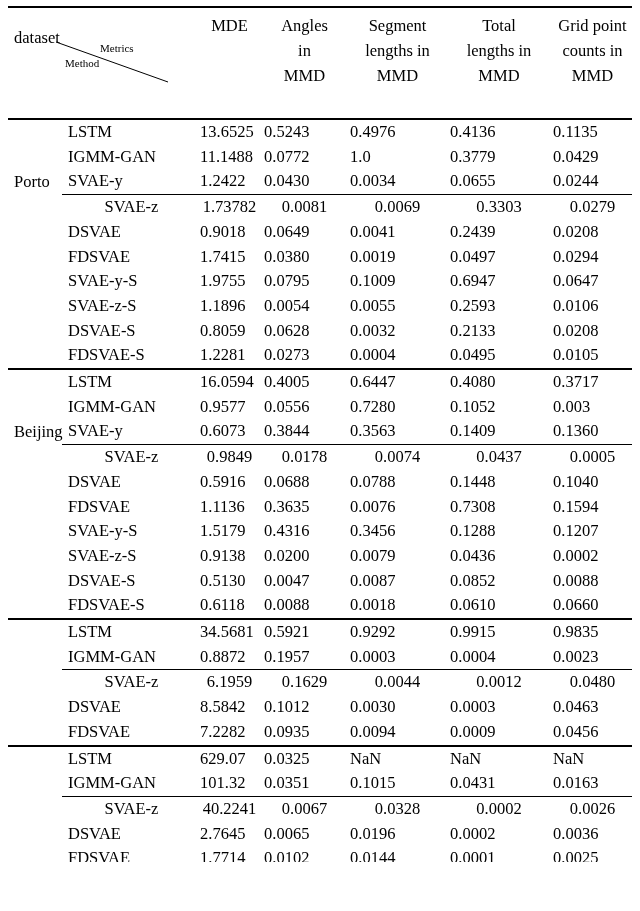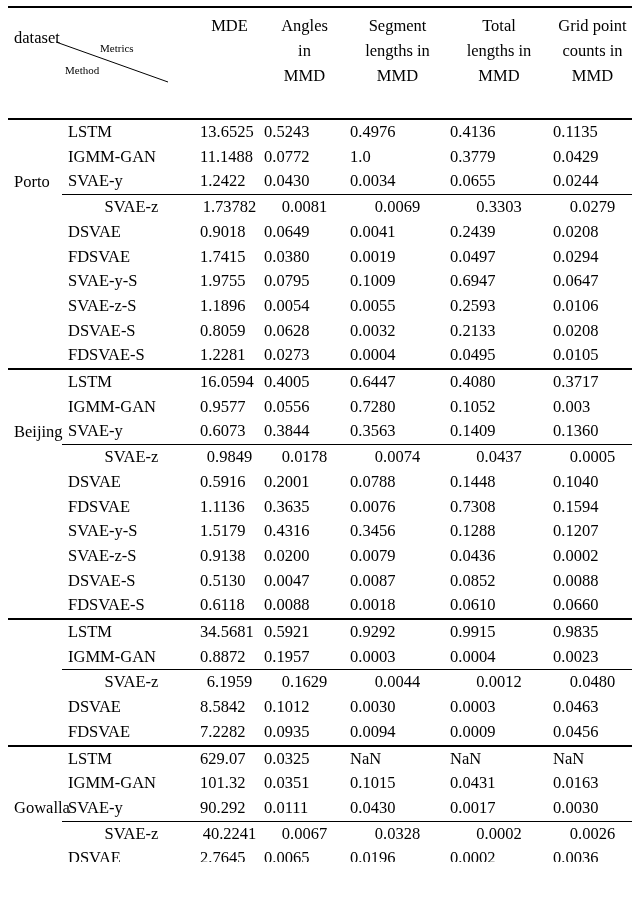--- a/index.html
+++ b/index.html
@@ -25,21 +25,21 @@
     font-size:16.5px;line-height:25px;
     border-top:2.5px solid #000;border-bottom:2.5px solid #000;
     padding:5px 0 9px 0;white-space:pre-line;overflow:visible;
   }
   th.col-dataset{padding-left:6px;padding-top:17px;}
   th.col-metric{padding-left:5px;text-align:center;}
 
   .diagbox{position:relative;width:112px;height:46px;font-size:11px;line-height:20px;}
   .diagbox svg{position:absolute;left:-6px;top:0;width:112px;height:46px;}
   .diag-metrics{position:absolute;top:0;left:38px;white-space:nowrap;}
-  .diag-method{position:absolute;top:22px;left:3px;white-space:nowrap;}
+  .diag-method{position:absolute;top:15px;left:3px;white-space:nowrap;}
 
   tbody td{
     font-size:16.5px;height:24.7px;line-height:24.7px;
     padding:0;white-space:nowrap;overflow:visible;vertical-align:middle;
   }
   td.dataset-cell{padding-left:6px;}
   td.method-cell{padding-left:6px;}
   td.value-cell{padding-left:5px;}
   tr.group-start td{border-top:2.5px solid #000;}
   td.subrule{border-top:1px solid #000;text-align:center;}
@@ -211,21 +211,21 @@
           <td class="value-cell subrule">0.9849</td>
           <td class="value-cell subrule">0.0178</td>
           <td class="value-cell subrule">0.0074</td>
           <td class="value-cell subrule">0.0437</td>
           <td class="value-cell subrule">0.0005</td>
         </tr>
         <tr>
           <td class="dataset-cell"></td>
           <td class="method-cell">DSVAE</td>
           <td class="value-cell">0.5916</td>
-          <td class="value-cell">0.2001</td>
+          <td class="value-cell">0.0688</td>
           <td class="value-cell">0.0788</td>
           <td class="value-cell">0.1448</td>
           <td class="value-cell">0.1040</td>
         </tr>
         <tr>
           <td class="dataset-cell"></td>
           <td class="method-cell">FDSVAE</td>
           <td class="value-cell">1.1136</td>
           <td class="value-cell">0.3635</td>
           <td class="value-cell">0.0076</td>
@@ -325,29 +325,20 @@
         <tr>
           <td class="dataset-cell"></td>
           <td class="method-cell">IGMM-GAN</td>
           <td class="value-cell">101.32</td>
           <td class="value-cell">0.0351</td>
           <td class="value-cell">0.1015</td>
           <td class="value-cell">0.0431</td>
           <td class="value-cell">0.0163</td>
         </tr>
         <tr>
-          <td class="dataset-cell">Gowalla</td>
-          <td class="method-cell">SVAE-y</td>
-          <td class="value-cell">90.292</td>
-          <td class="value-cell">0.0111</td>
-          <td class="value-cell">0.0430</td>
-          <td class="value-cell">0.0017</td>
-          <td class="value-cell">0.0030</td>
-        </tr>
-        <tr>
           <td class="dataset-cell"></td>
           <td class="method-cell subrule">SVAE-z</td>
           <td class="value-cell subrule">40.2241</td>
           <td class="value-cell subrule bold">0.0067</td>
           <td class="value-cell subrule">0.0328</td>
           <td class="value-cell subrule">0.0002</td>
           <td class="value-cell subrule">0.0026</td>
         </tr>
         <tr>
           <td class="dataset-cell"></td>

